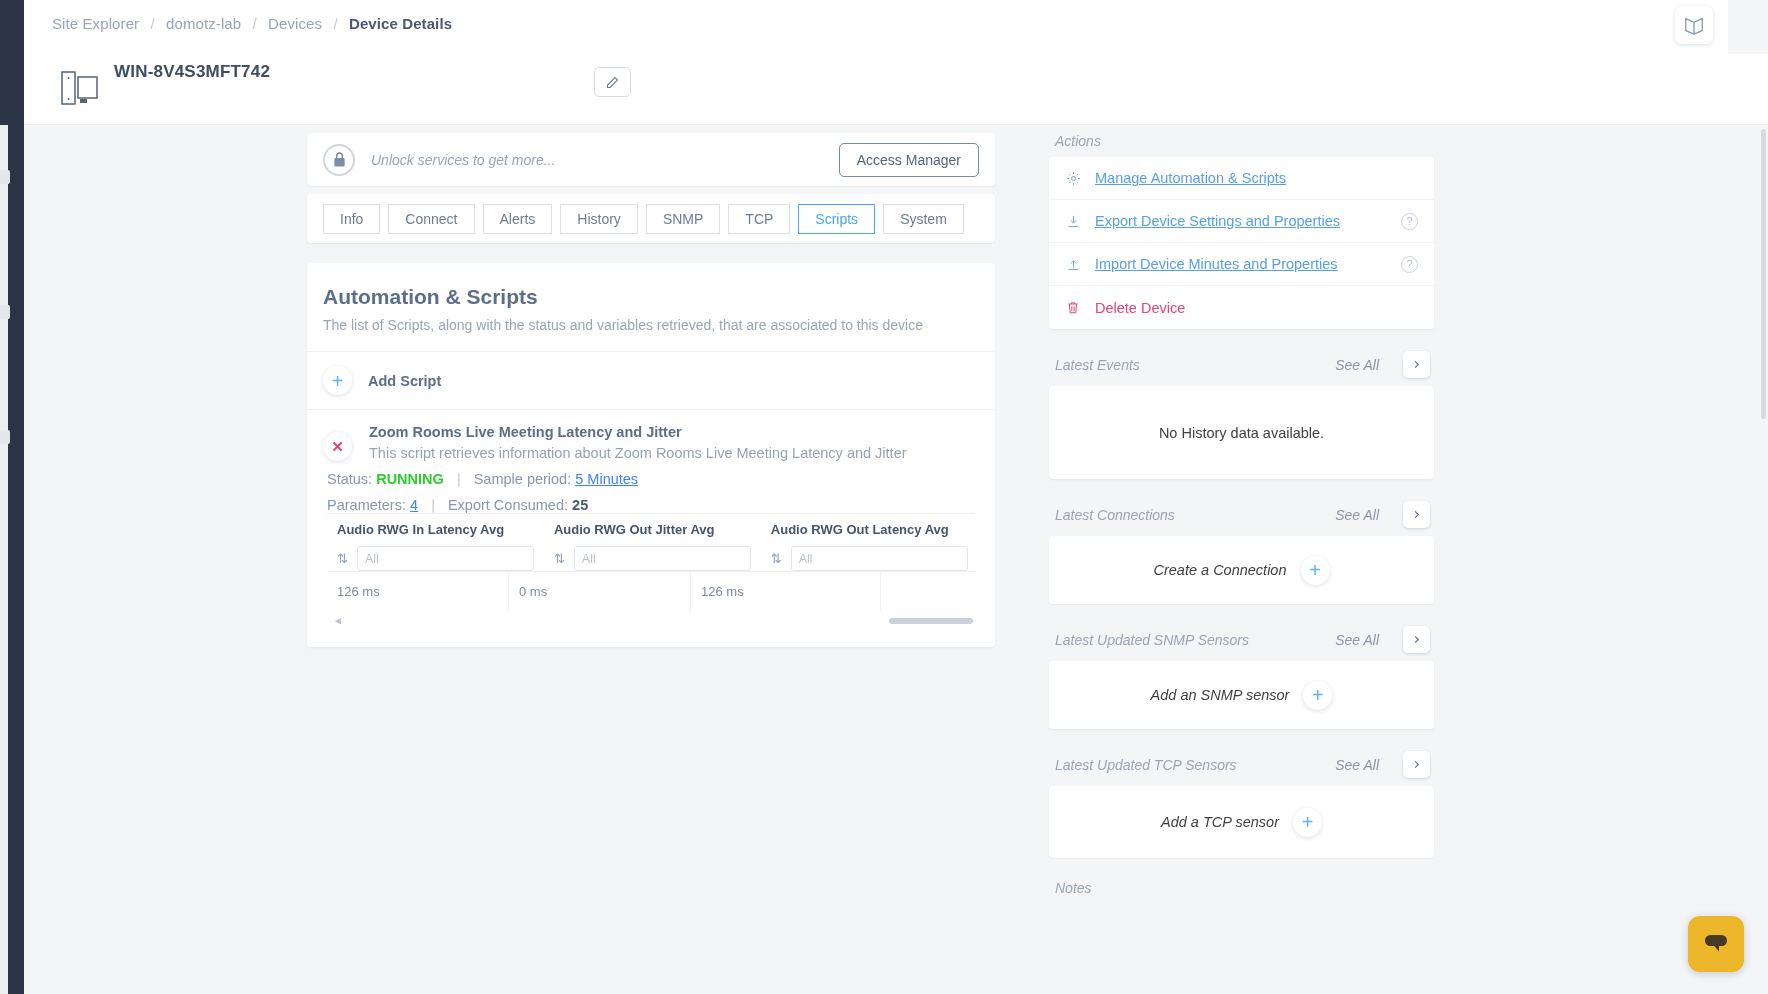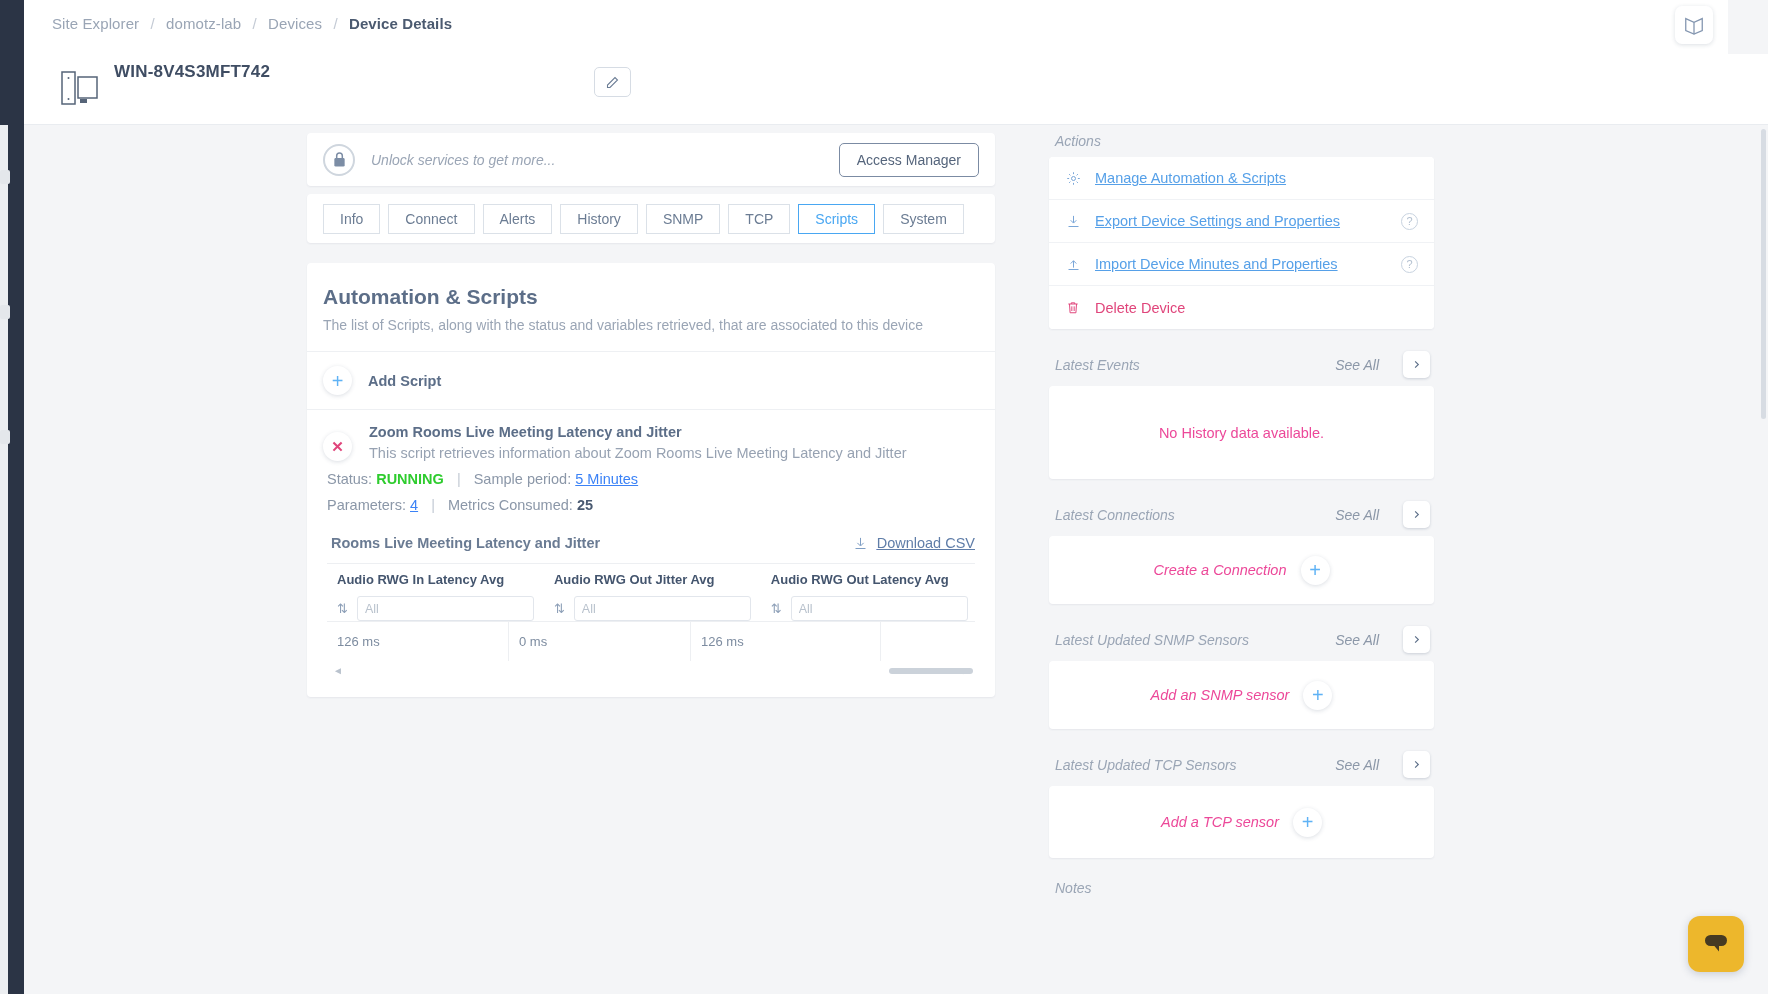--- a/index.html
+++ b/index.html
@@ -166,21 +166,21 @@
   .act-text.danger { color: #e0457b; text-decoration: none; }
   .help-ico {
     position: absolute; right: 16px; width: 17px; height: 17px; border-radius: 50%;
     border: 1px solid #c8d3e0; color: #b3c0d0; font-size: 11px;
     display: flex; align-items: center; justify-content: center;
   }
   .panel {
     background: #fff; border-radius: 4px; box-shadow: 0 1px 2px rgba(40,60,90,.07);
     display: flex; align-items: center; justify-content: center;
   }
-  .panel-text { font-style: italic; font-size: 14.5px; color: #ec4899; }
+  .panel-text { font-style: italic; font-size: 14.5px; color: #404040; }
   .panel-text.plain { font-style: normal; }
   .add-circ {
     width: 29px; height: 29px; border-radius: 50%; background: #fff;
     box-shadow: 0 1px 4px rgba(40,60,90,.17); margin-left: 14px;
     display: flex; align-items: center; justify-content: center;
   }
   .plus { color: #5fb2f5; font-size: 20px; line-height: 1; font-weight: 300; }
   
   .chat-btn {
     position: absolute; right: 24px; bottom: 22px; width: 56px; height: 56px;
@@ -288,33 +288,24 @@
           <span>Status:</span>
           <b class="run">RUNNING</b>
           <span class="pipe">|</span>
           <span>Sample period:</span>
           <a class="lnk" href="#">5 Minutes</a>
         </div>
         <div class="meta-line">
           <span>Parameters:</span>
           <a class="lnk" href="#">4</a>
           <span class="pipe">|</span>
-          <span>Metrics Consumed:</span>
+          <span>Export Consumed:</span>
           <span class="strong-dark">25</span>
         </div>
 
-        <div class="tbl-head">
-          <div class="tbl-title">Rooms Live Meeting Latency and Jitter</div>
-          <a class="dl-link" href="#">
-            <svg width="15" height="15" viewBox="0 0 24 24" fill="none" stroke="#7f9ec4" stroke-width="1.6">
-              <path d="M12 3v12M7 11l5 5 5-5M4 20h16"></path>
-            </svg>
-            <span>Download CSV</span>
-          </a>
-        </div>
 
         <div class="mtable">
           <div class="mrow">
             <div class="mcol">
               <div class="mhdr">Audio RWG In Latency Avg</div>
               <div class="filter-row">
                 <span class="sort-ico">⇅</span>
                 <input class="finput" placeholder="All" style="">
               </div>
             </div>

